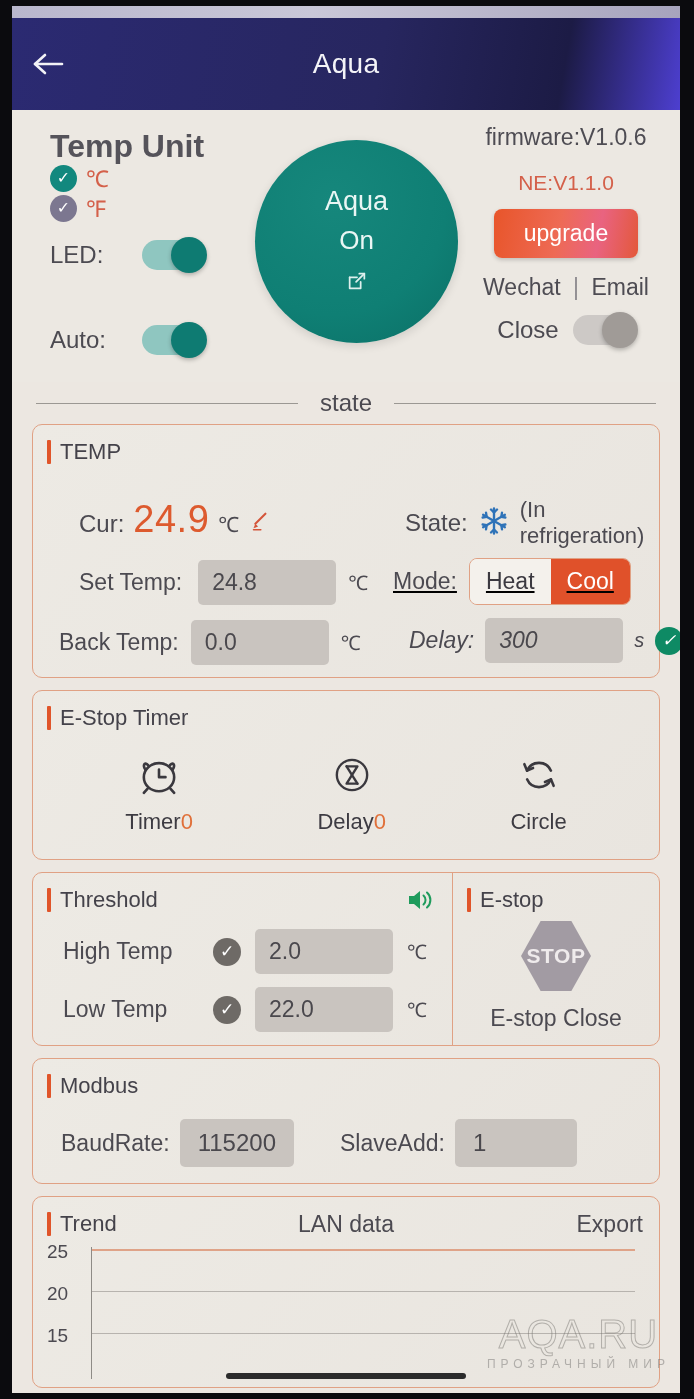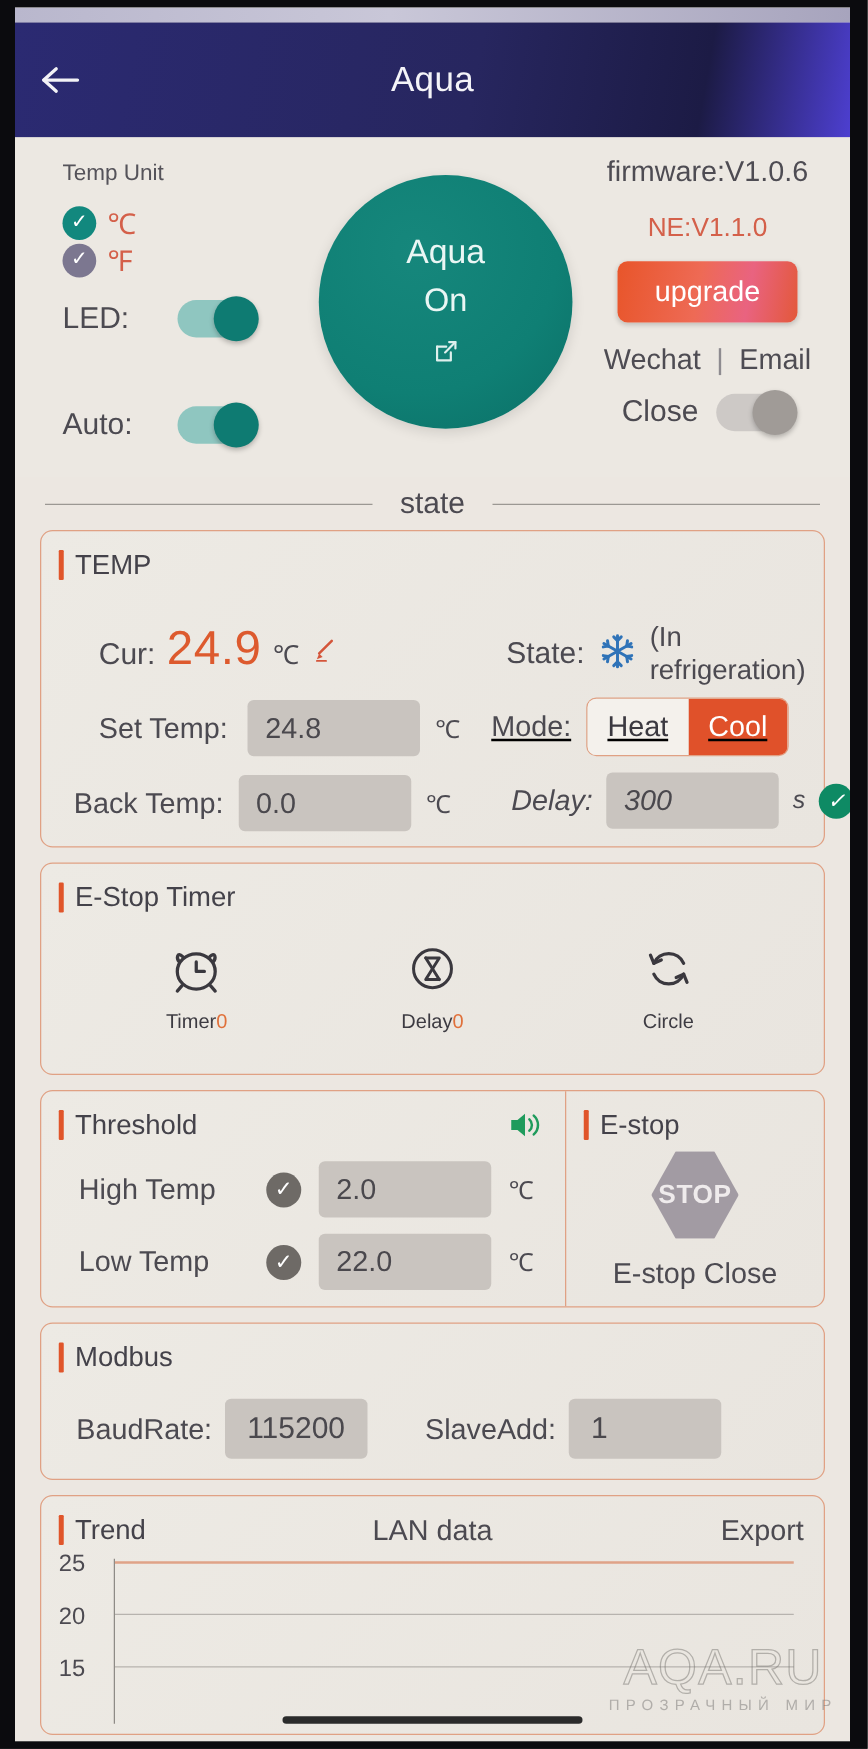--- a/index.html
+++ b/index.html
@@ -38,21 +38,21 @@
     flex:1;text-align:center;color:#f4f4f8;font-size:28px;letter-spacing:.3px;
     margin-right:74px;
   }
   
   .content{
     position:absolute;left:0;top:104px;width:100%;bottom:0;
     background:#ece7e1;
   }
   
   .topsec{position:relative;height:272px;background:#ece8e2;}
-  .tu-label{position:absolute;left:38px;top:18px;font-size:18px;color:#55535a;}
+  .tu-label{position:absolute;left:38px;top:18px;font-size:32px;color:#55535a;font-weight:bold;}
   .chkrow{position:absolute;display:flex;align-items:center;gap:9px;}
   .chkrow.c1{left:38px;top:52px;}
   .chkrow.c2{left:38px;top:82px;}
   .chk{
     width:27px;height:27px;border-radius:50%;
     display:flex;align-items:center;justify-content:center;
     color:#fff;font-size:16px;line-height:1;
   }
   .chk.on{background:#12887e;}
   .chk.off{background:#7c7790;}
@@ -143,21 +143,21 @@
   .delaywrap{position:absolute;left:376px;top:193px;display:flex;align-items:center;gap:11px;font-style:italic;}
   .okchk{
     width:28px;height:28px;border-radius:50%;background:#0e8a64;color:#fff;
     display:flex;align-items:center;justify-content:center;font-size:17px;cursor:pointer;
   }
   
   #estoptimer-card{height:168px;}
   .timers{display:flex;justify-content:space-around;align-items:flex-start;padding:18px 30px 0 30px;}
   .titem{display:flex;flex-direction:column;align-items:center;gap:8px;cursor:pointer;}
   .ticon{width:52px;height:52px;color:#3a383e;}
-  .tlbl{font-size:16px;color:#3d3b42;}
+  .tlbl{font-size:22px;color:#3d3b42;}
   .tlbl .num{color:#e0703a;}
   
   .duo{display:flex;margin:0 20px 12px 20px;border:1px solid #e0a184;border-radius:10px;
        background:linear-gradient(135deg,#edeae4 0%,#e9e5df 100%);height:172px;}
   .duo .left{flex:0 0 419px;position:relative;border-right:1px solid #e0a184;}
   .duo .right{flex:1;position:relative;}
   .speaker{position:absolute;right:18px;top:14px;font-size:26px;color:#1f9b5c;cursor:pointer;line-height:1;}
   .throw{position:absolute;display:flex;align-items:center;gap:14px;}
   .throw.t1{left:30px;top:56px;}
   .throw.t2{left:30px;top:114px;}

